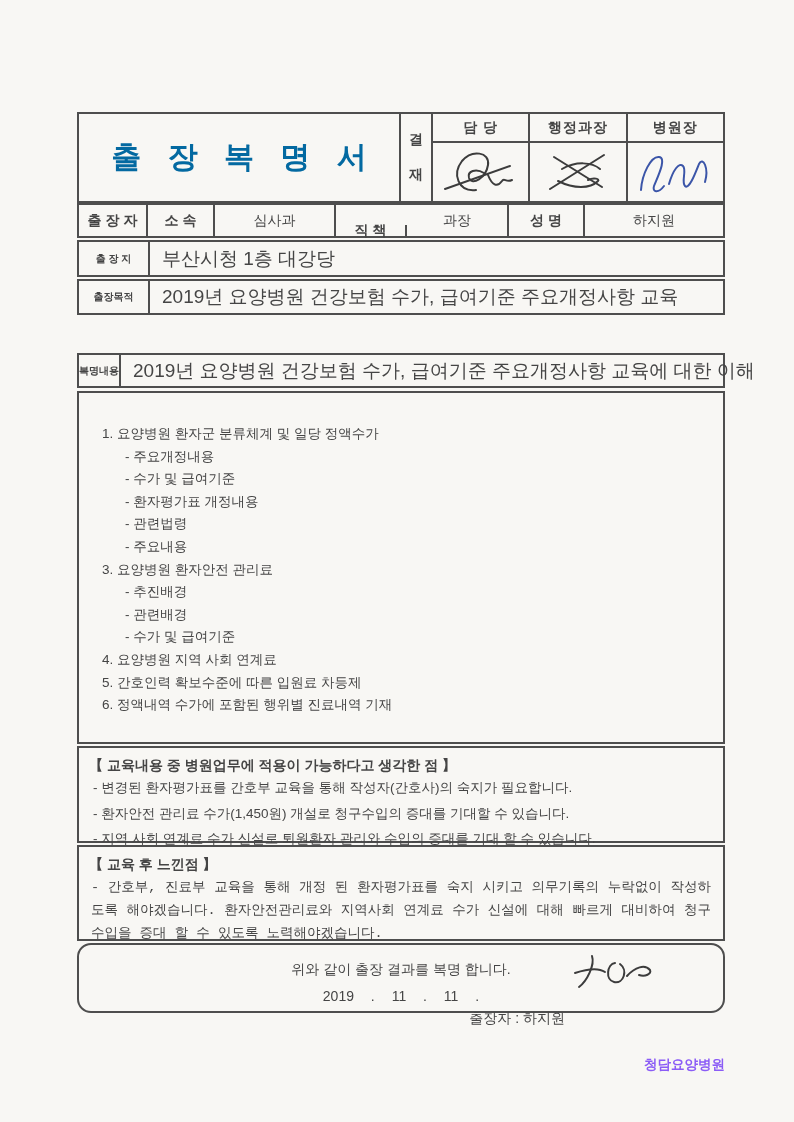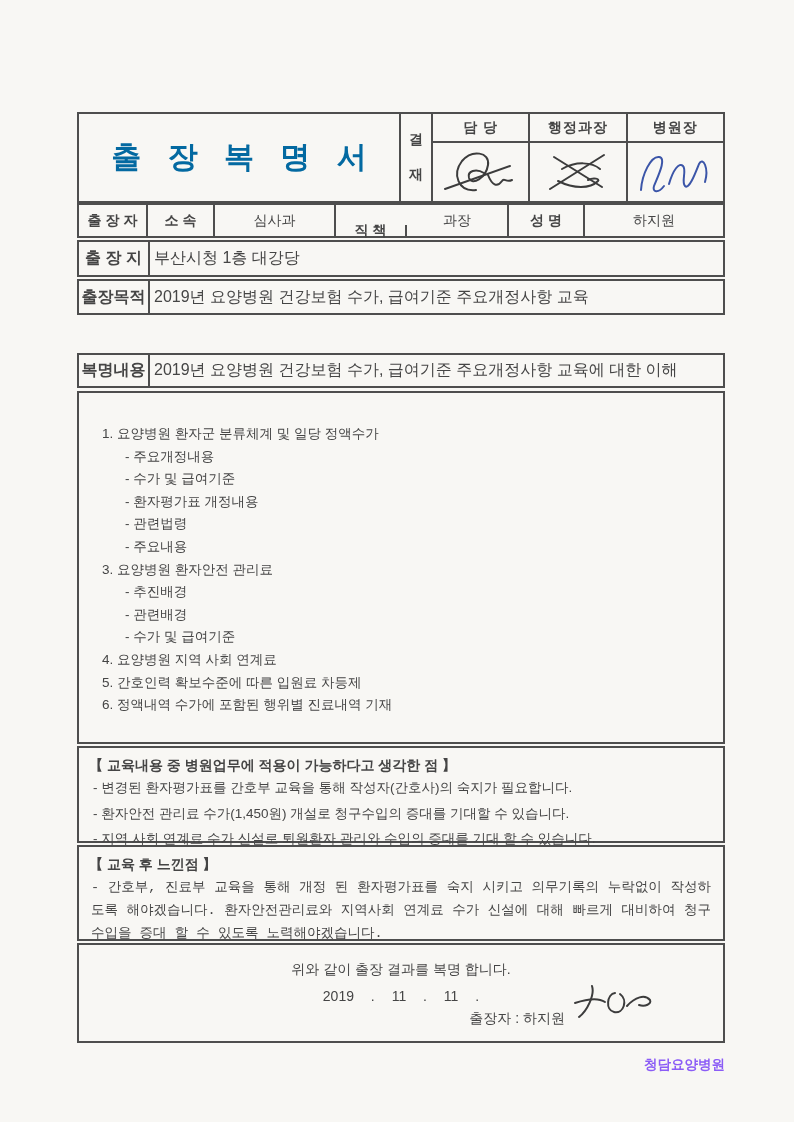--- a/index.html
+++ b/index.html
@@ -54,43 +54,43 @@
   .cell:last-child { border-right: none; }
   .cell.lab { font-weight: 700; text-align: center; }
   .w-a { width: 69px; } .w-b { width: 67px; } .w-c { width: 121px; }
   .w-d { width: 71px; margin-top: 20px; } .w-e { width: 102px; } .w-f { width: 76px; }
   .w-g { flex: 1; }
   
   .detail-row { display: flex; align-items: stretch; }
   .detail-row .lab {
     width: 71px; border-right: 2px solid #4e4e4e;
     display: flex; align-items: center; justify-content: center;
-    font-size: 16px; font-weight: 700; white-space: nowrap;
+    font-size: 10px; font-weight: 700; white-space: nowrap;
   }
   .detail-row .val {
     flex: 1; display: flex; align-items: center;
-    padding-left: 4px; font-size: 16px; white-space: nowrap;
+    padding-left: 12px; font-size: 19px; white-space: nowrap;
   }
   .dr1 { top: 240px; height: 37px; }
   .dr2 { top: 279px; height: 36px; }
   .dr3 { top: 317px; height: 35px; }
   .dr4 { top: 353px; height: 35px; }
   
   .content-box { top: 391px; height: 353px; padding: 30px 14px 0 23px; }
   .content-line { font-size: 13.5px; line-height: 22.6px; font-weight: 500; white-space: nowrap; }
   .content-line.indent-1 { padding-left: 23px; }
   
   .section-box { padding: 7px 10px 0 10px; }
   .sec1 { top: 746px; height: 97px; }
   .sec2 { top: 845px; height: 96px; }
   .section-heading { font-size: 14px; font-weight: 700; line-height: 20px; white-space: nowrap; }
   .section-item { font-size: 13.5px; line-height: 25.5px; padding-left: 4px; white-space: nowrap; }
   .section-body { font-size: 13.5px; line-height: 23px; padding: 2px 2px 0 2px; text-align: justify; font-family: Liberation Mono, monospace; }
   
-  .closing-box { top: 943px; height: 100px; }
+  .closing-box { top: 943px; height: 70px; border-radius: 14px; }
   .closing-statement { text-align: center; font-size: 14px; margin-top: 16px; font-weight: 500; }
   .closing-date { text-align: center; font-size: 14px; margin-top: 9px; word-spacing: 13px; }
   .signer-line { text-align: right; font-size: 14px; margin-top: 6px; padding-right: 158px; font-weight: 500; }
   .closing-sig { position: absolute; right: 70px; bottom: 8px; }
   
   .page-footer {
     position: absolute; left: 77px; top: 1056px; width: 648px;
     text-align: right; font-size: 13.5px; font-weight: 700; color: #8b5cf6;
   }
   .sig-dark { stroke: #3c3c3c; } .sig-blue { stroke: #3b55a8; }

